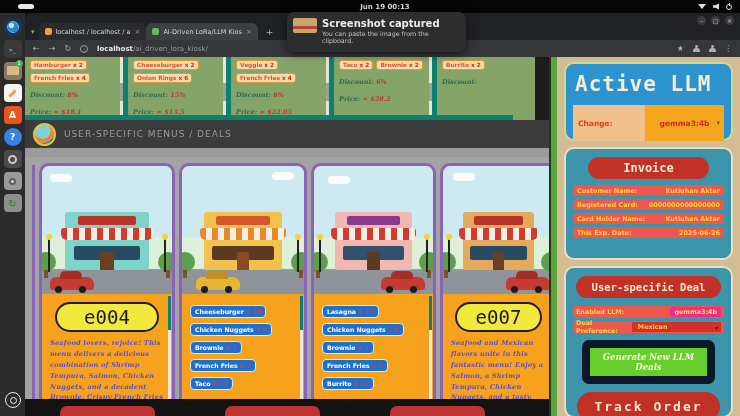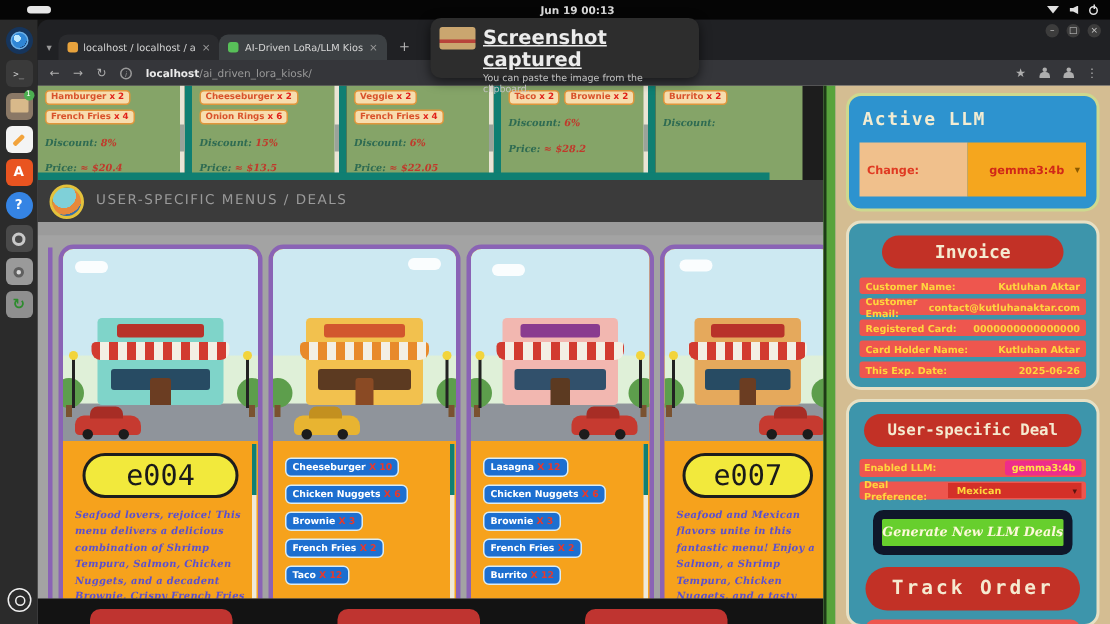--- a/index.html
+++ b/index.html
@@ -71,21 +71,21 @@
   .notif { position:absolute; left:287px; top:12px; width:179px; height:40px; background:#2d2d2d; border-radius:7px; z-index:60; box-shadow:0 2px 8px rgba(0,0,0,.6); padding:3px 6px; }
   .notif-head { display:flex; align-items:center; gap:4px; }
   .cam-ico { width:7px; height:5px; border:1px solid #b0b0b0; border-radius:1px; position:relative; }
   .cam-ico::after { content:""; position:absolute; left:2px; top:0.5px; width:2px; height:2px; border-radius:50%; background:#b0b0b0; }
   .notif-app { color:#c2c2c2; font-size:6.5px; font-weight:bold; }
   .notif-time { color:#8a8a8a; font-size:6px; }
   .notif-btns { margin-left:auto; display:flex; gap:4px; }
   .notif-btn { width:9px; height:9px; border-radius:50%; background:#404040; color:#c9c9c9; font-size:6px; line-height:9px; text-align:center; }
   .notif-body { display:flex; gap:5px; margin-top:3px; }
   .thumb { width:24px; height:15px; border-radius:2px; background:linear-gradient(180deg,#caa66f 55%, #b8433a 56% 70%, #caa66f 71%); flex:0 0 auto; }
-  .notif-title { color:#ececec; font-size:13px; font-weight:bold;text-decoration:underline; }
+  .notif-title { color:#ececec; font-size:10px; font-weight:bold; }
   .notif-text { color:#c4c4c4; font-size:6.3px; margin-top:1px; }
 
   
   .content { position:absolute; left:0; top:44px; width:715px; height:359px; background:#a3a3a3; overflow:hidden; }
   .main { position:absolute; left:0; top:0; width:524px; height:359px; }
 
   
   .toprow { position:absolute; left:0; top:0; width:524px; height:63px; background:#1d1d1d; display:flex; overflow:hidden; }
   .toprow::after { content:""; position:absolute; left:0; bottom:0; width:488px; height:5px; background:#0f7f72; }
   .gcard { width:98px; flex:0 0 auto; background:#85a468; padding:3px 4px 0 5px; position:relative; }
@@ -138,39 +138,39 @@
 
   
   .bottomstrip { position:absolute; left:0; top:342px; width:524px; height:17px; background:#131313; display:flex; gap:70px; padding-left:35px; }
   .redtop { width:95px; height:12px; margin-top:7px; border-radius:7px 7px 0 0; background:#bf3430; }
 
   
   .greenstrip { position:absolute; left:524px; top:0; width:8px; height:359px; background:#58a33c; border-left:2px solid #1d3a16; }
   .panel { position:absolute; left:532px; top:0; width:183px; height:359px; background:#d4bd92; padding:5px 7px; }
   .pbox { border-radius:10px; padding:6px 7px; }
   .box-llm { background:#2d93cf; border:2px solid #cdd98f; height:79px; }
-  .llm-title { color:#f2ecd2; font-family:"DejaVu Sans Mono",monospace; font-weight:bold; font-size:12px; letter-spacing:1px; margin:2px 0 9px 2px; }
+  .llm-title { color:#f2ecd2; font-family:"DejaVu Sans Mono",monospace; font-weight:bold; font-size:21px; letter-spacing:1px; margin:2px 0 9px 2px; }
   .llm-row { display:flex; height:36px; }
   .llm-label { background:#f0c08c; color:#e03a22; font-weight:bold; font-size:7.5px; flex:0 0 72px; display:flex; align-items:center; padding-left:5px; }
   .llm-select { background:#f5a61e; color:#d02818; font-weight:bold; font-size:7.5px; flex:1; display:flex; align-items:center; justify-content:center; position:relative; }
   .llm-select .chev { position:absolute; right:4px; color:#8b5a00; font-size:7px; }
   .box-invoice { background:#3d95ab; border:2px solid #e7e0c4; margin-top:6px; height:113px; }
   .redpill { background:#c23126; color:#f5ead0; font-family:"DejaVu Sans Mono",monospace; font-weight:bold; text-align:center; border-radius:14px; }
   .pill-invoice { width:80%; margin:2px auto 6px auto; font-size:12px; padding:4px 0; }
   .field { background:#ee564e; border-radius:2px; height:11px; display:flex; align-items:center; justify-content:space-between; padding:4px 4px; margin-bottom:3px; }
   .field .fl { color:#ffd53d; font-size:6.4px; font-weight:bold; }
   .field .fv { color:#ffd53d; font-size:6.4px; font-weight:bold; }
   .box-deals { background:#3d95ab; border:2px solid #e7e0c4; margin-top:6px; height:152px; }
   .pill-deals { width:96%; margin:2px auto 8px auto; font-size:10.5px; padding:5px 0; border-radius:15px; }
   .drow { background:#ee564e; border-radius:2px; height:12px; display:flex; align-items:center; justify-content:space-between; padding:0 3px; margin-bottom:3px; }
   .drow .fl { color:#ffd53d; font-size:6.4px; font-weight:bold; }
   .badge-llm { background:#ee2d8a; color:#ffe348; font-size:6.4px; font-weight:bold; padding:1px 4px; border-radius:2px; }
   .pref-select { background:#d43028; color:#ffd53d; font-size:6.4px; font-weight:bold; width:96px; height:10px; display:flex; align-items:center; padding-left:6px; position:relative; }
   .pref-select .chev { position:absolute; right:3px; color:#5a1410; font-size:6px; }
-  .btn-generate { display:block; width:88%; margin:7px auto 0 auto; background:#67cf2d; border:6px solid #0f172a; border-radius:7px; color:#fdf8d9; font-family:"DejaVu Serif",serif; font-style:italic; font-weight:bold; font-size:8.5px; text-align:center; padding:4px 0; }
+  .btn-generate { display:block; width:88%; margin:7px auto 0 auto; background:#67cf2d; border:8px solid #0f172a; border-radius:7px; color:#fdf8d9; font-family:"DejaVu Serif",serif; font-style:italic; font-weight:bold; font-size:8.5px; text-align:center; padding:4px 0; }
   .btn-track { display:block; width:95%; margin:8px auto 0 auto; background:#c23126; border-radius:16px; color:#f5ead0; font-family:"DejaVu Sans Mono",monospace; font-weight:bold; font-size:13px; letter-spacing:2px; text-align:center; padding:7px 0; }
   .partialred { width:95%; margin:6px auto 0 auto; height:8px; border-radius:6px 6px 0 0; background:#ee564e; }
 </style>
 </head>
 <body>
 
 <div class="screen">
 
   <div class="topbar">
     <div class="activities-pill"></div>
@@ -256,21 +256,21 @@
     <div class="content">
       <div class="main">
 
         <div class="toprow">
           <div class="gcard">
             <div class="tagrow">
               <span class="tag"><span>Hamburger</span> <b>x 2</b></span>
               <span class="tag"><span>French Fries</span> <b>x 4</b></span>
             </div>
             <div class="disc-line"><span>Discount:</span> <b>8%</b></div>
-            <div class="price-line"><span>Price:</span> <b>≈ $20.4</b></div>
+            <div class="price-line"><span>Price:</span> <b>≈ $18.1</b></div>
             <div class="sb">
                 <i></i>
               </div>
           </div>
           <div class="gsep"></div>
           <div class="gcard">
             <div class="tagrow">
               <span class="tag"><span>Cheeseburger</span> <b>x 2</b></span>
               <span class="tag"><span>Onion Rings</span> <b>x 6</b></span>
             </div>
@@ -448,24 +448,20 @@
           </div>
         </div>
 
         <div class="pbox box-invoice">
           <div class="redpill pill-invoice">Invoice</div>
           <div class="field">
             <span class="fl">Customer Name:</span>
             <span class="fv">Kutluhan Aktar</span>
           </div>
           <div class="field">
-            <span class="fl">Customer Email:</span>
-            <span class="fv">contact@kutluhanaktar.com</span>
-          </div>
-          <div class="field">
             <span class="fl">Registered Card:</span>
             <span class="fv">0000000000000000</span>
           </div>
           <div class="field">
             <span class="fl">Card Holder Name:</span>
             <span class="fv">Kutluhan Aktar</span>
           </div>
           <div class="field">
             <span class="fl">This Exp. Date:</span>
             <span class="fv">2025-06-26</span>

